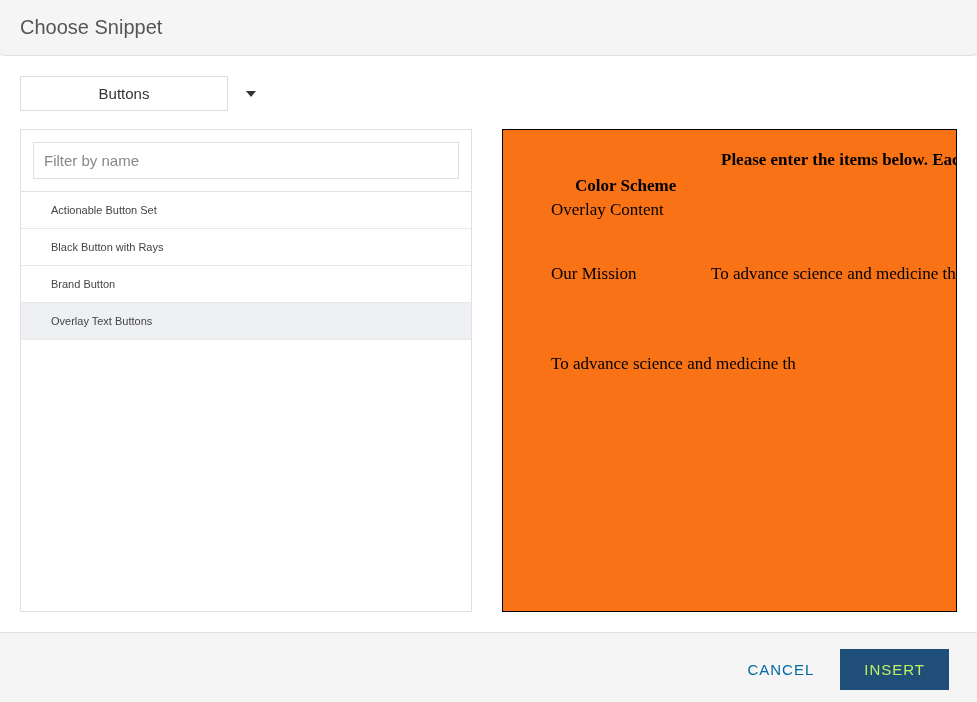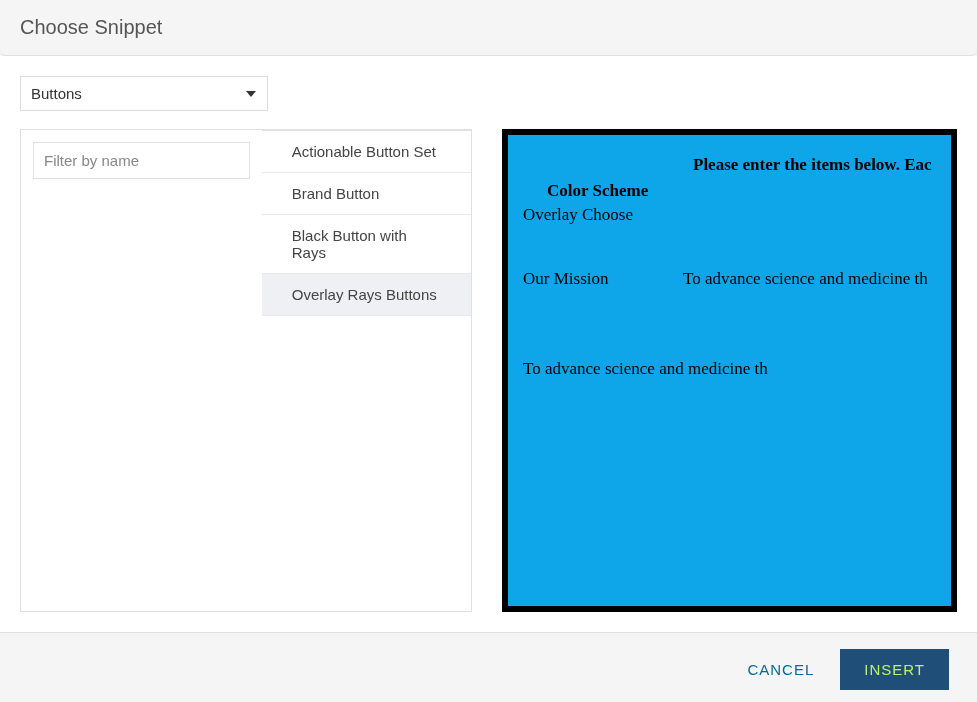--- a/index.html
+++ b/index.html
@@ -24,28 +24,29 @@
     }
     .body {
       background: #fff;
       padding: 20px;
       display: flex;
       flex-direction: column;
       gap: 18px;
       height: 576px;
     }
     .category-select {
-      width: 248px;
+      width: 208px;
       padding: 8px 10px;
       font-size: 15px;
       border: 1px solid #ddd;
       background: #fff;
       color: #333;
       appearance: none;
       position: relative;
+      text-align: center;
     }
     .select-wrap {
       position: relative;
       width: 248px;
     }
     .select-wrap::after {
       content: "";
       position: absolute;
       right: 12px;
       top: 50%;
@@ -60,54 +61,55 @@
       display: flex;
       gap: 30px;
       flex: 1;
       min-height: 0;
     }
     .left-panel {
       flex: 0 0 452px;
       border: 1px solid #e0e0e0;
       background: #fff;
       display: flex;
-      flex-direction: row;
+      flex-direction: column;
     }
     .filter-wrap {
       padding: 12px;
     }
     .filter-input {
       width: 100%;
       padding: 9px 10px;
       font-size: 15px;
       border: 1px solid #e0e0e0;
       color: #333;
     }
     .filter-input::placeholder {
       color: #888;
     }
     .list {
       border-top: 1px solid #e0e0e0;
     }
     .list-item {
       padding: 12px 30px;
-      font-size: 15px;
+      font-size: 11px;
       color: #444;
       border-bottom: 1px solid #e9e9e9;
       cursor: pointer;
     }
     .list-item.selected {
       background: #eef0f3;
     }
     .right-panel {
       flex: 1;
-      border: 6px solid #000000;
-      background: #0ea5e9;
+      border: 1px solid #000000;
+      background: #f97316;
       overflow: auto;
       position: relative;
+      padding-left: 33px;
     }
     .preview-inner {
       padding: 20px 15px 40px 15px;
       font-family: "Times New Roman", Times, serif;
       font-size: 17px;
       color: #000;
       width: 660px;
     }
     .preview-heading {
       font-weight: bold;
@@ -194,35 +196,35 @@
   </div>
 
   <div class="columns">
 
     <div class="left-panel">
       <div class="filter-wrap">
         <input class="filter-input" type="text" placeholder="Filter by name" style="">
       </div>
       <div class="list">
         <div class="list-item">Actionable Button Set</div>
+        <div class="list-item">Black Button with Rays</div>
         <div class="list-item">Brand Button</div>
-        <div class="list-item">Black Button with Rays</div>
-        <div class="list-item selected">Overlay Rays Buttons</div>
+        <div class="list-item selected">Overlay Text Buttons</div>
       </div>
     </div>
 
     <div class="right-panel">
       <div class="preview-inner">
         <div class="preview-heading">Please enter the items below. Eac</div>
         <div class="preview-row header-row">
           <div class="col1 bold">Color Scheme</div>
           <div class="col2"></div>
         </div>
         <div class="preview-row">
-          <div class="col2">Overlay Choose</div>
+          <div class="col2">Overlay Content</div>
         </div>
         <div class="preview-row" style="margin-bottom:70px;">
           <div class="col1">Our Mission</div>
           <div class="col2">To advance science and medicine th</div>
         </div>
         <div class="preview-row">
           <div class="col2">To advance science and medicine th</div>
         </div>
       </div>
     </div>

